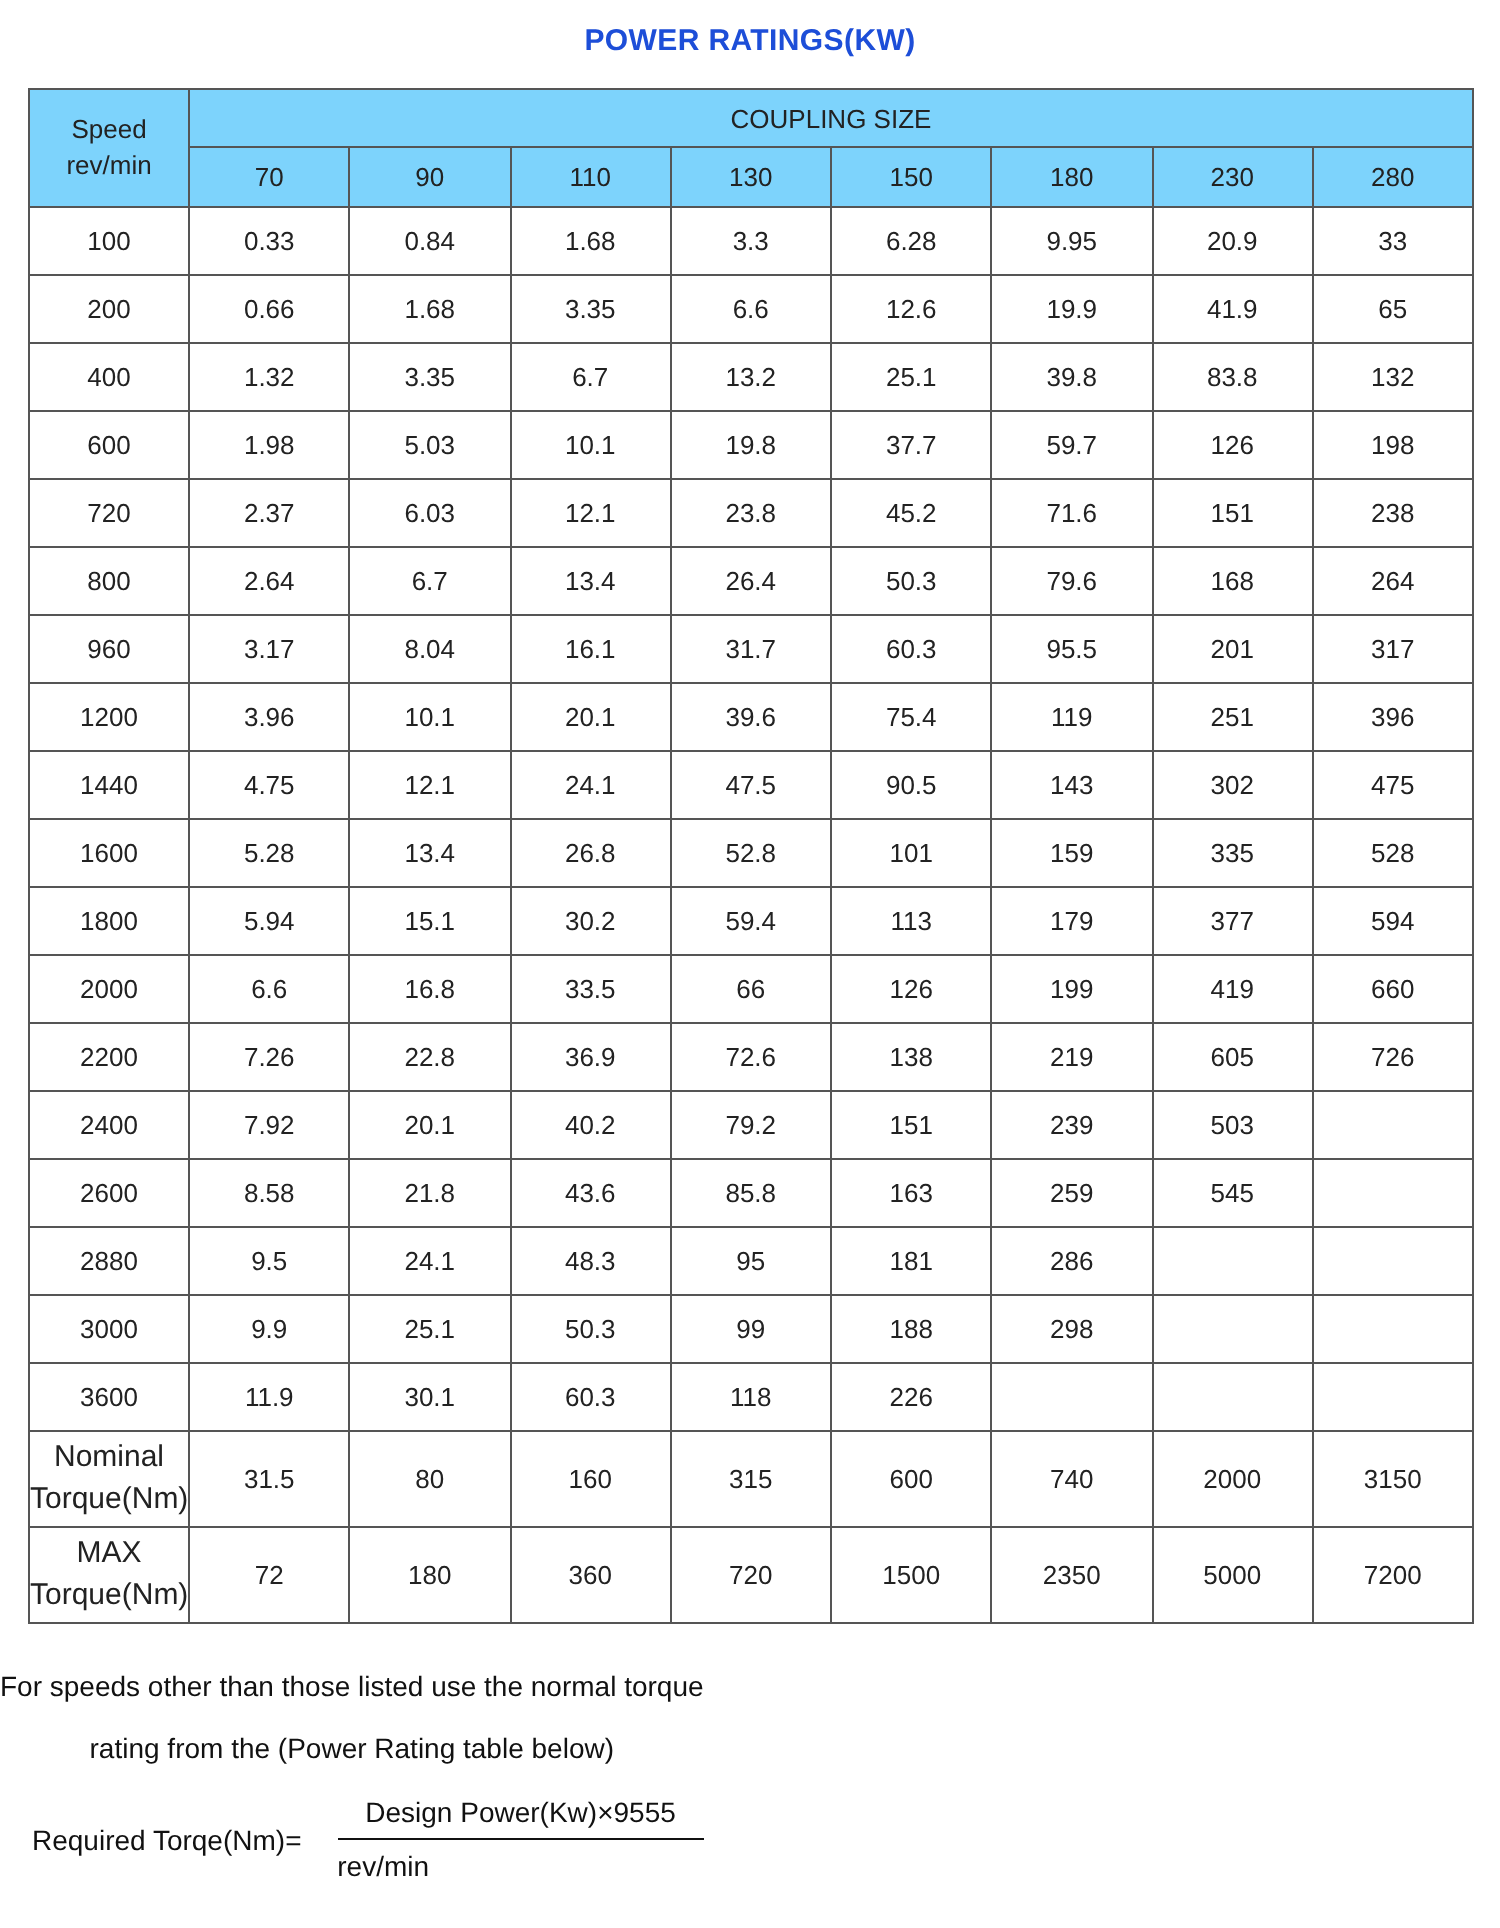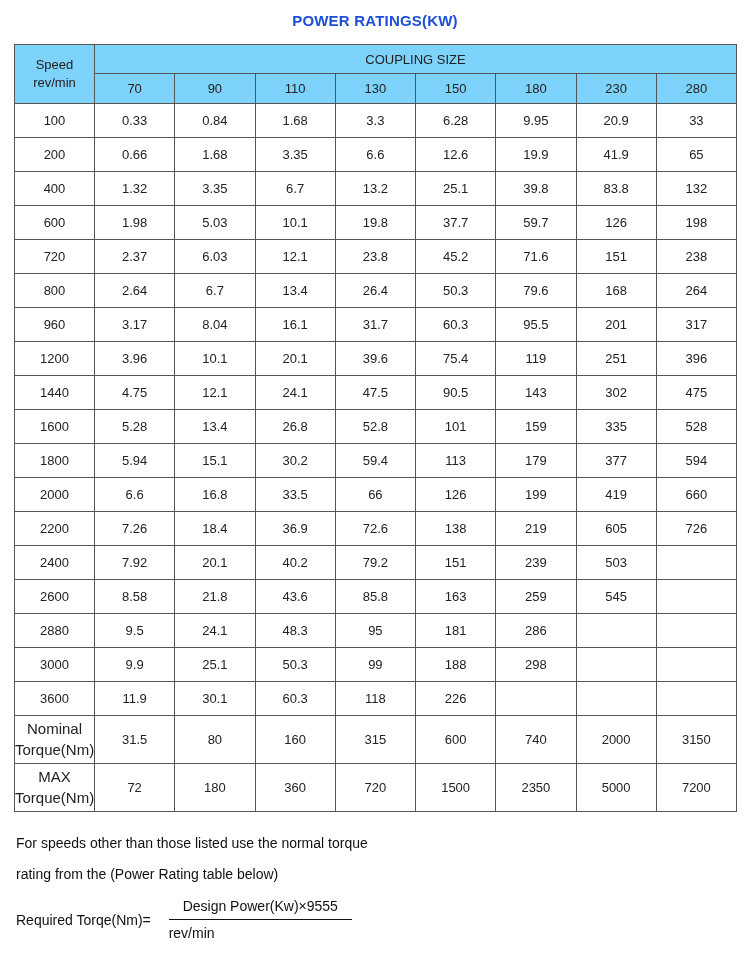--- a/index.html
+++ b/index.html
@@ -46,24 +46,25 @@
   th.speed-head { line-height: 1.35; }
   tbody tr.data-row td { height: 34px; background: #ffffff; }
   tbody tr.torque-row td { height: 48px; background: #ffffff; }
   td.torque-label {
     font-weight: bold;
     line-height: 1.35;
     font-size: 15px;
   }
   .notes {
     position: absolute;
-    left: 16px;
+    left: 0;
     top: 836px;
     font-size: 14px;
     color: #111111;
+    text-align: center;
   }
   .notes .note-line { margin-bottom: 16px; line-height: 1.1; }
   .formula {
     position: absolute;
     left: 16px;
     top: 898px;
     font-size: 14px;
     color: #111111;
     white-space: nowrap;
   }
@@ -244,21 +245,21 @@
           <td>33.5</td>
           <td>66</td>
           <td>126</td>
           <td>199</td>
           <td>419</td>
           <td>660</td>
         </tr>
         <tr class="data-row">
           <td>2200</td>
           <td>7.26</td>
-          <td>18.4</td>
+          <td>22.8</td>
           <td>36.9</td>
           <td>72.6</td>
           <td>138</td>
           <td>219</td>
           <td>605</td>
           <td>726</td>
         </tr>
         <tr class="data-row">
           <td>2400</td>
           <td>7.92</td>

